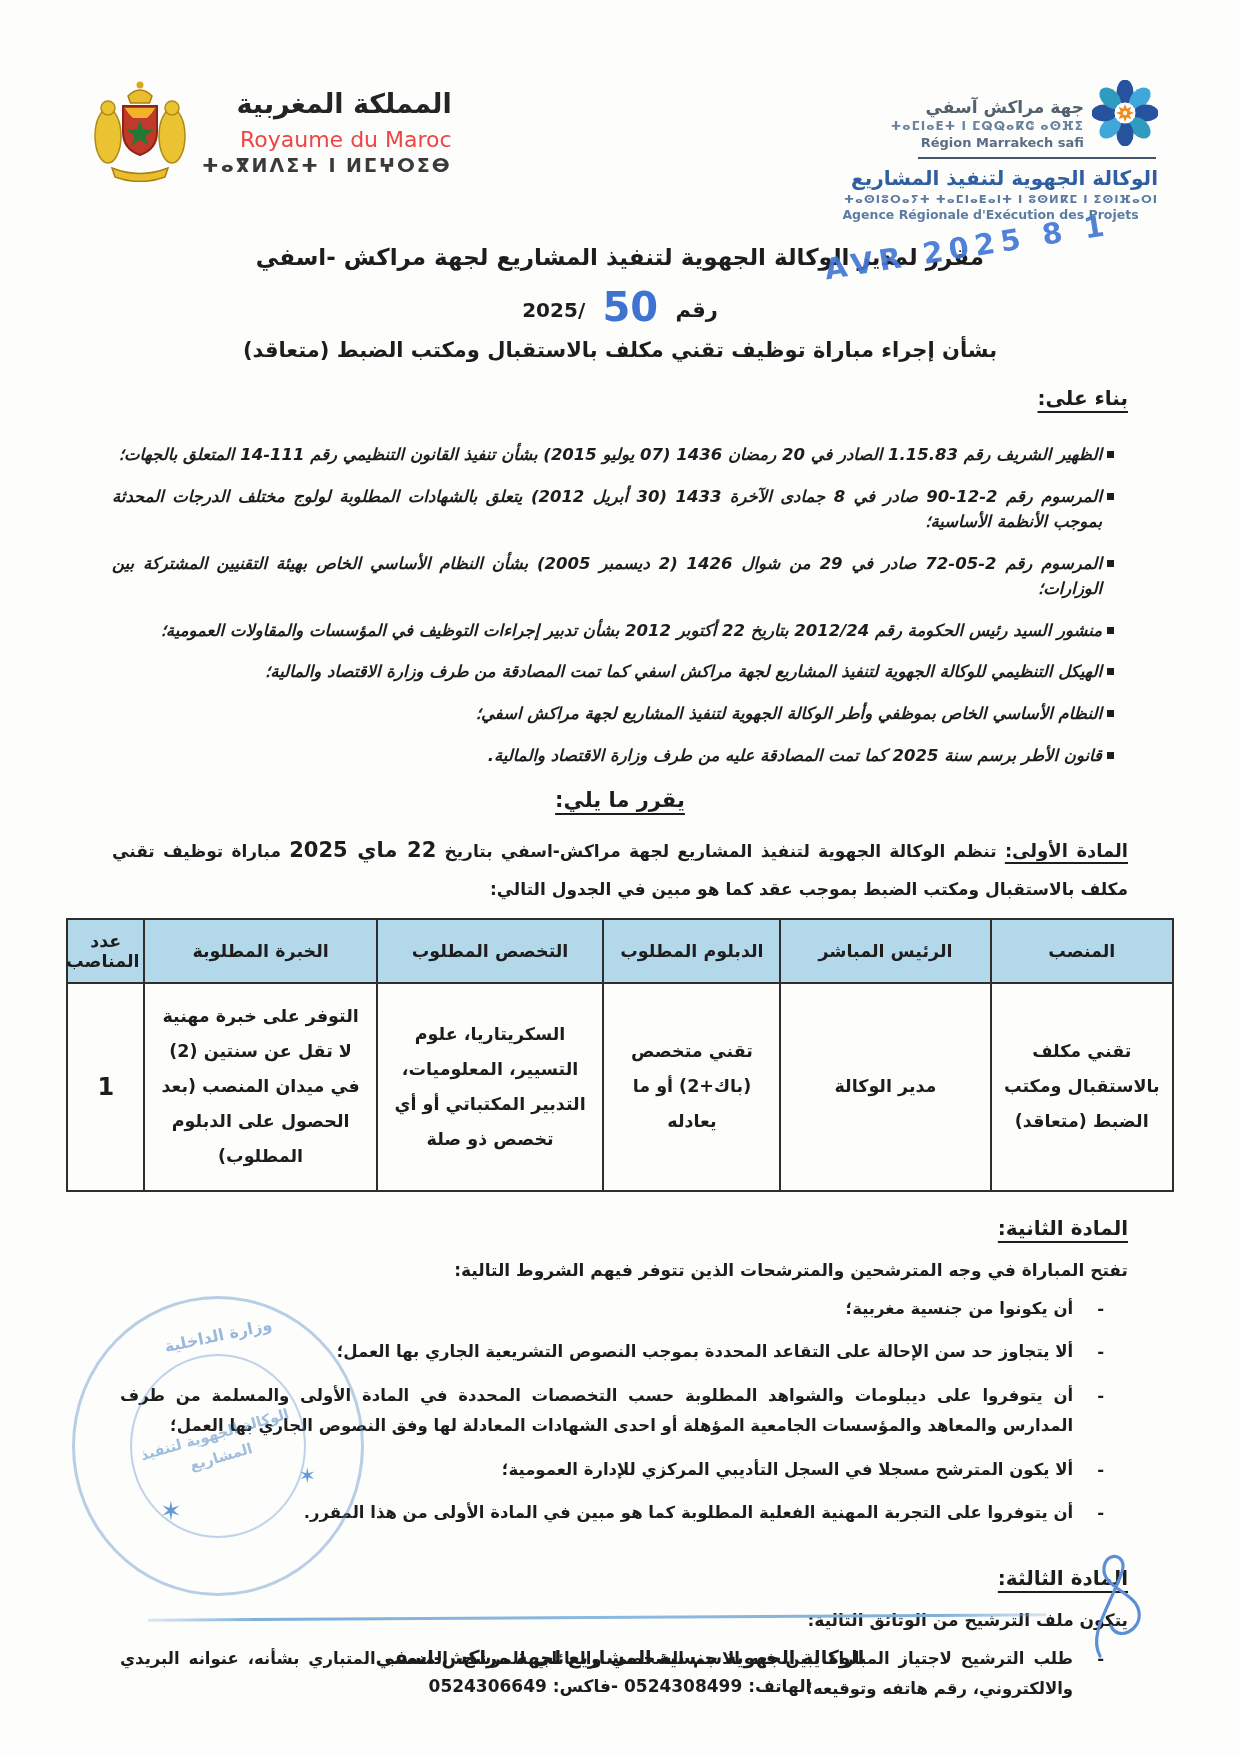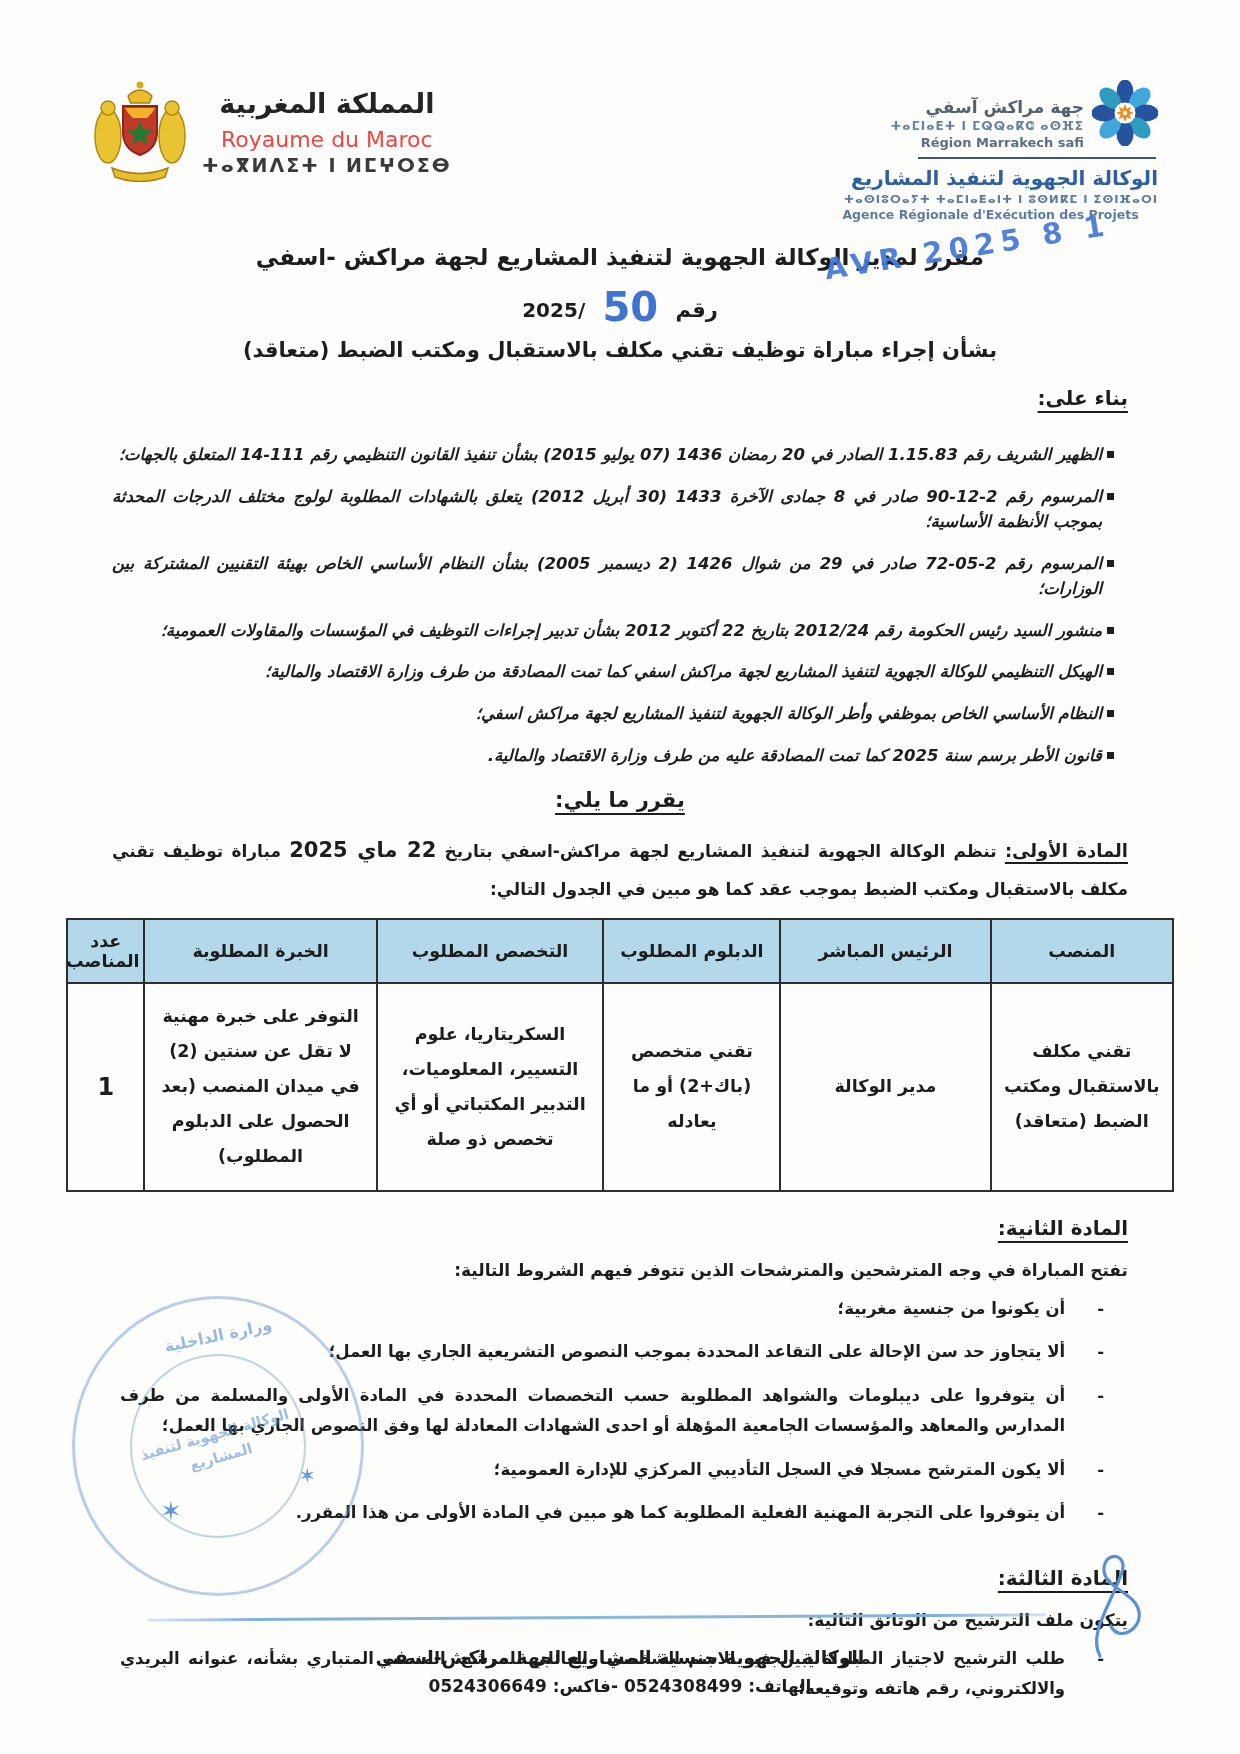--- a/index.html
+++ b/index.html
@@ -5,21 +5,21 @@
   * { box-sizing: border-box; margin: 0; padding: 0; }
   html,body { background:#e8e8e8; }
   body { font-family:"DejaVu Sans", sans-serif; }
   .page{
     position:relative; width:1240px; height:1754px; margin:0 auto;
     background:#fdfdfb; color:#1d1d1d; direction:rtl; overflow:hidden;
   }
   
   .header{ position:relative; height:152px; margin-top:78px; }
   .kingdom-block{ position:absolute; left:92px; top:0; display:flex; align-items:center; gap:14px; direction:ltr; }
-  .kingdom-text{ text-align:center; }
+  .kingdom-text{ text-align:right; }
   .kingdom-ar{ font-size:27px; font-weight:700; color:#242424; }
   .kingdom-fr{ font-size:22px; font-weight:400; color:#ef4444; margin-top:8px; }
   .kingdom-tif{ font-size:19px; font-weight:700; color:#3a3a3a; letter-spacing:2px; margin-top:2px; }
   .region-block{ position:absolute; right:82px; top:2px; width:335px; }
   .region-row{ display:flex; align-items:flex-end; gap:8px; }
   .flower{ flex:0 0 auto; }
   .region-text{ text-align:right; }
   .region-ar{ font-size:17px; font-weight:700; color:#54616f; }
   .region-tif{ font-size:12px; font-weight:700; color:#68839f; letter-spacing:1px; margin-top:2px; }
   .region-fr{ font-size:13px; font-weight:700; color:#5a6e85; margin-top:2px; }
@@ -50,21 +50,21 @@
   .a1-heading{ text-decoration:underline; text-underline-offset:5px; text-decoration-thickness:2px; font-size:18px; }
   .a1-date{ font-size:21px; }
   
   .table-wrap{ margin:10px -46px 0; }
   table{ width:100%; border-collapse:collapse; table-layout:fixed; }
   th{ background:#b3d8ea; border:2px solid #2e2e2e; font-size:17.5px; font-weight:700; padding:10px 4px; height:64px; }
   td{ border:2px solid #2e2e2e; font-size:17.5px; font-weight:700; padding:12px 10px; height:208px; vertical-align:middle; text-align:center; line-height:2; }
   td.count{ font-size:24px; }
   
   .intro{ font-size:17px; font-weight:700; margin:4px 0 14px; }
-  .d-item{ display:flex; gap:32px; margin:0 24px 13px 8px; font-size:16.5px; font-weight:700; line-height:1.85; text-align:justify; }
+  .d-item{ display:flex; gap:24px; margin:0 24px 13px 8px; font-size:16.5px; font-weight:700; line-height:1.85; text-align:justify; }
   .dash{ flex:0 0 auto; font-weight:700; }
   .dash::before{ content:"-"; }
   
   .official-stamp{ position:absolute; left:72px; top:1296px; width:292px; height:300px; opacity:.8; pointer-events:none; }
   .stamp-outer{ position:absolute; inset:0; border-radius:50%; border:3px solid rgba(96,146,203,.55); }
   .stamp-inner{ position:absolute; inset:58px; border-radius:50%; border:2px solid rgba(96,146,203,.5); }
   .stamp-ring-text{ position:absolute; top:30px; left:50%; transform:translateX(-50%) rotate(-12deg); color:rgba(86,138,199,.75); font-size:16px; font-weight:700; white-space:nowrap; }
   .stamp-center-text{ position:absolute; inset:70px 40px; display:flex; align-items:center; justify-content:center; text-align:center; transform:rotate(-16deg); color:rgba(86,138,199,.7); font-size:14.5px; font-weight:700; line-height:1.6; }
   .stamp-star{ position:absolute; color:#3f7fd0; font-size:21px; }
   .stamp-star.s1{ right:48px; top:168px; }

